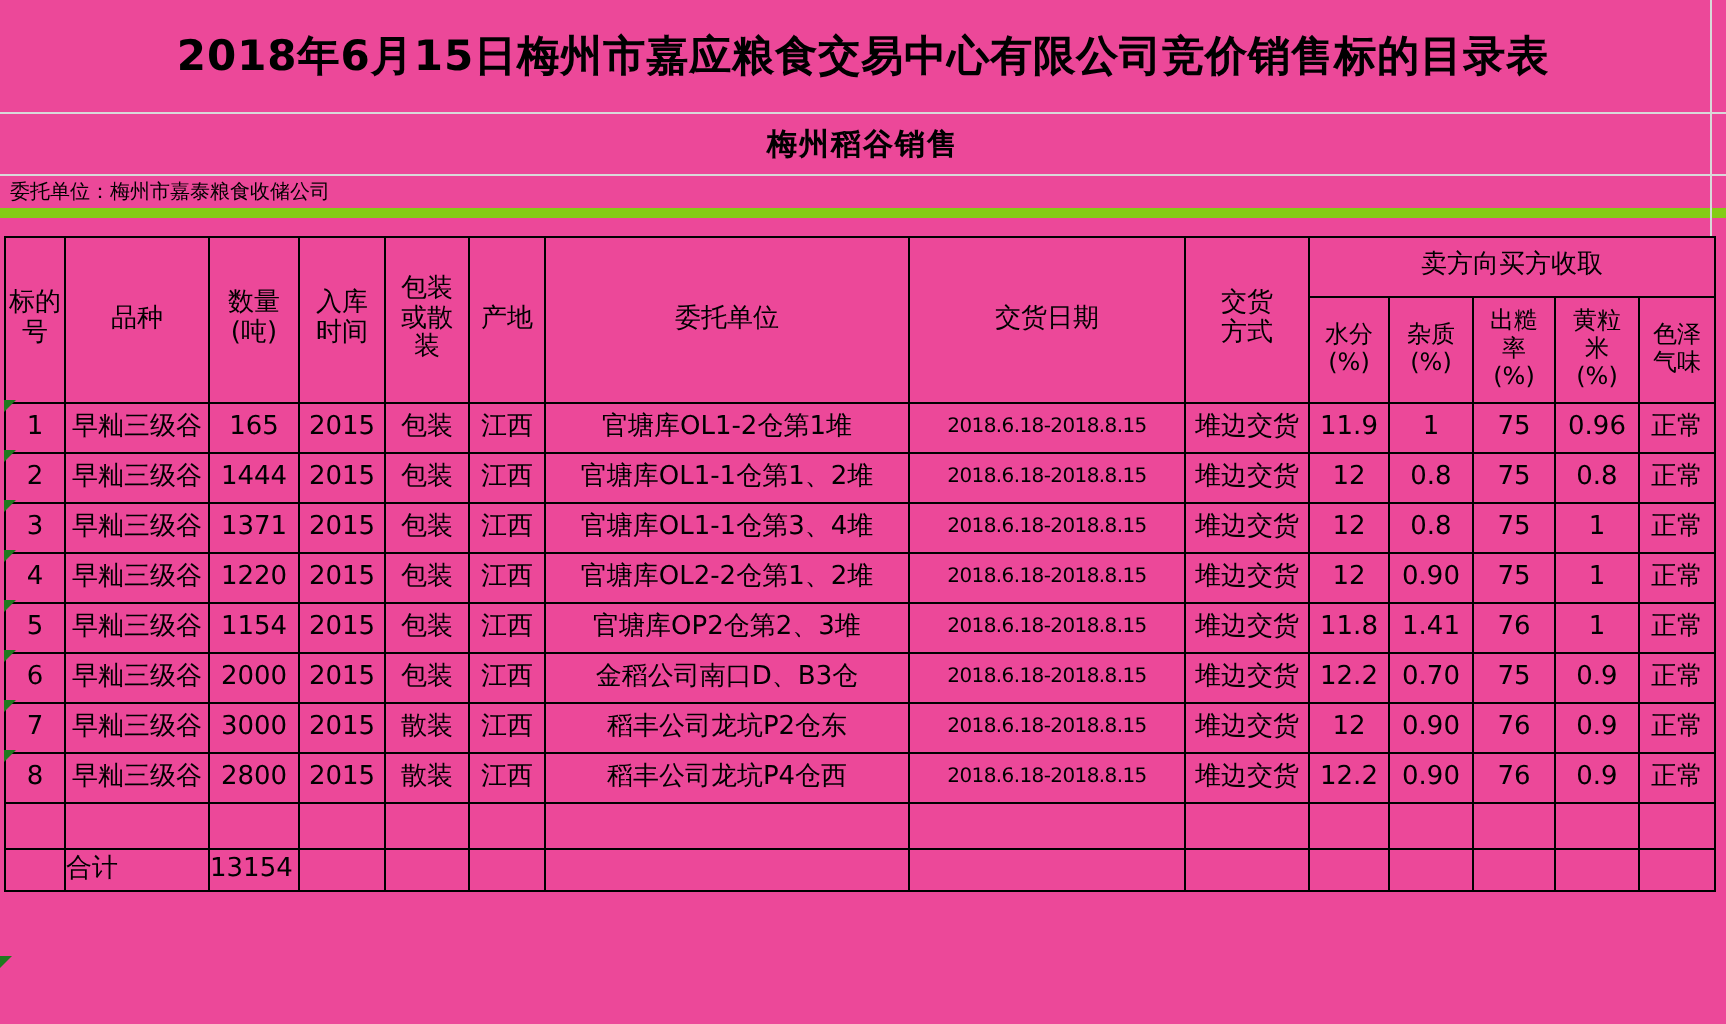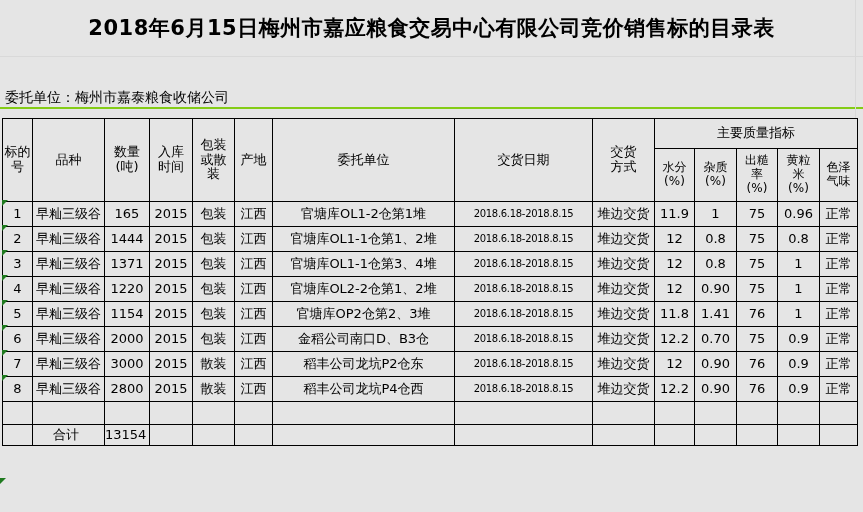--- a/index.html
+++ b/index.html
@@ -1,47 +1,48 @@
 <!DOCTYPE html>
 <html><head>
 <meta charset="utf-8">
 <style>
   html,body{margin:0;padding:0;background:#fff;}
-  .sheet{position:relative;width:863px;height:512px;background:#e5e5e5;overflow:hidden;
+  .sheet{position:relative;width:863px;height:512px;background:#ec4899;overflow:hidden;
          font-family:"DejaVu Sans","Liberation Sans",sans-serif;color:#000;}
   .row-title{position:absolute;left:0;top:0;width:863px;height:56px;border-bottom:1px solid #d9d9d9;
              display:flex;align-items:center;justify-content:center;font-size:21px;font-weight:bold;letter-spacing:0.5px;}
   .row-subtitle{position:absolute;left:0;top:57px;width:863px;height:30px;border-bottom:1px solid #d9d9d9;
                 display:flex;align-items:center;justify-content:center;font-size:15px;font-weight:bold;letter-spacing:1px;}
-  .row-consignor{position:absolute;left:0;top:88px;width:863px;height:21px;border-bottom:2px solid #84cc16;
-                 display:flex;align-items:center;font-size:14px;padding-left:5px;box-sizing:border-box;}
+  .row-consignor{position:absolute;left:0;top:88px;width:863px;height:21px;border-bottom:5px solid #84cc16;
+                 display:flex;align-items:center;font-size:10px;padding-left:5px;box-sizing:border-box;}
   .vgrid{position:absolute;left:855px;top:0;width:1px;height:118px;background:#d9d9d9;}
   table.tbl{position:absolute;left:2px;top:118px;width:855px;border-collapse:collapse;table-layout:fixed;}
   .tbl th,.tbl td{border:1px solid #000;padding:0;font-weight:normal;text-align:center;vertical-align:middle;
                   font-size:13px;line-height:1.15;overflow:hidden;white-space:nowrap;}
   .tbl th{white-space:pre-line;}
   .tbl tr.hA th{height:29px;}
   .tbl tr.hB th{height:52px;font-size:12px;}
   .tbl tr.dr td{height:24px;}
   .tbl tr.er td{height:22px;}
   .tbl tr.tt td{height:20px;}
   .tbl td:nth-child(8){font-size:10px;letter-spacing:-0.3px;}
-  td.al{text-align:left;padding-left:20px;}
+  td.al{text-align:left;padding-left:0;}
   td.ar{text-align:right;padding-right:3px;}
   .tri{position:absolute;width:0;height:0;border-top:6px solid #1f7a1f;border-right:6px solid transparent;}
   .note{position:absolute;font-size:14px;white-space:nowrap;}
   .note1{left:4px;top:455px;}
   .note2{left:36px;top:487px;}
 </style>
 </head>
 <body>
 
 <div class="sheet">
 
   <div class="row-title">2018年6月15日梅州市嘉应粮食交易中心有限公司竞价销售标的目录表</div>
+  <div class="row-subtitle">梅州稻谷销售</div>
   <div class="row-consignor">委托单位：梅州市嘉泰粮食收储公司</div>
   <div class="vgrid"></div>
 
   <table class="tbl">
     <colgroup>
       <col style="width:30px">
         <col style="width:72px">
         <col style="width:45px">
         <col style="width:43px">
       <col style="width:42px">
@@ -65,21 +66,21 @@
         <th rowspan="2">入库
 时间</th>
         <th rowspan="2">包装
 或散
 装</th>
         <th rowspan="2">产地</th>
         <th rowspan="2">委托单位</th>
         <th rowspan="2">交货日期</th>
         <th rowspan="2">交货
 方式</th>
-        <th colspan="5">主要质量指标</th>
+        <th colspan="5">卖方向买方收取</th>
       </tr>
       <tr class="hB">
         <th>水分
 (%)</th>
         <th>杂质
 (%)</th>
         <th>出糙
 率
 (%)</th>
         <th>黄粒

